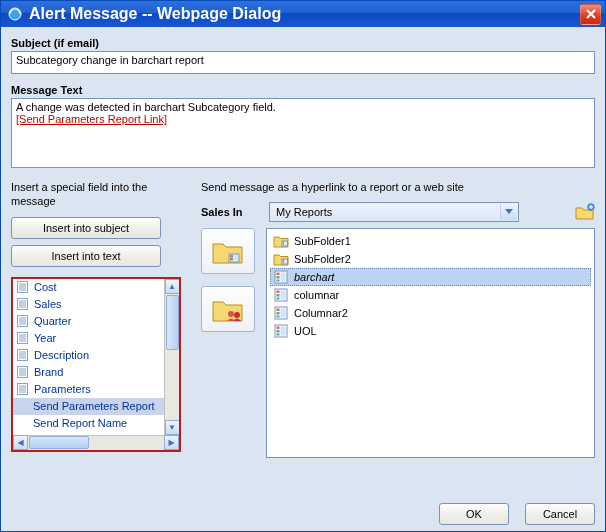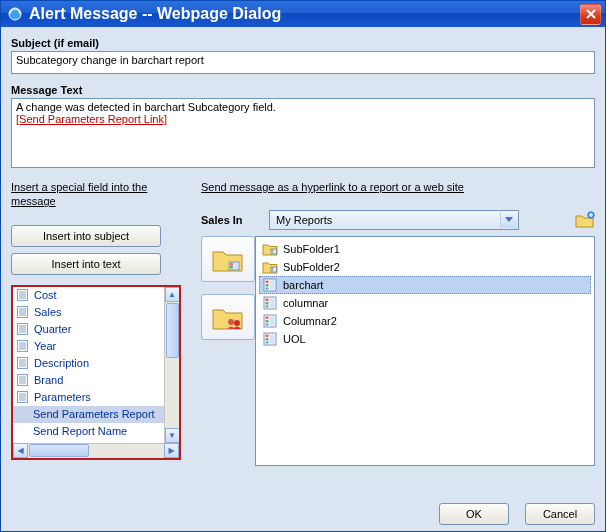--- a/index.html
+++ b/index.html
@@ -56,21 +56,21 @@
     resize:none;
     overflow:hidden;
   }
   .subject-box { height:23px; margin-bottom:10px;}
   .message-box { height:70px; margin-bottom:12px; position:relative;}
   .message-box .msg-text { display:block; }
   .message-box .param-link { color:#c00000; text-decoration:underline; cursor:pointer;}
   .columns { display:flex; gap:20px; flex:1; min-height:0;}
   .leftcol { width:170px; display:flex; flex-direction:column;}
   .rightcol { flex:1; display:flex; flex-direction:column;}
-  .helper-text { color:#000; margin-bottom:16px; line-height:1.3;text-decoration:underline;}
+  .helper-text { color:#000; margin-bottom:8px; line-height:1.3;}
   .xp-btn {
     height:22px;
     background:linear-gradient(to bottom,#fdfdfd,#f0f0ea 50%,#e7e7df);
     border:1px solid #7a94b8;
     border-radius:3px;
     font-family:inherit; font-size:11px;
     cursor:pointer;
     padding:0 8px;
   }
   .wide-btn { width:150px; margin-bottom:6px;}
@@ -130,21 +130,21 @@
     cursor:pointer;
   }
   .combo .combo-arrow {
     position:absolute; right:1px; top:1px; bottom:1px; width:17px;
     background:linear-gradient(to bottom,#ecf4ff,#c8dcf6);
     border-left:1px solid #bcd0ee;
     display:flex; align-items:center; justify-content:center;
     color:#4a6fb3;
   }
   .addfolder-icon { margin-left:auto; cursor:pointer; display:flex;}
-  .browse-body { display:flex; gap:0; flex:1; min-height:0;}
+  .browse-body { display:flex; gap:11px; flex:1; min-height:0;}
   .folder-btns { width:54px; display:flex; flex-direction:column; gap:12px;}
   .big-folder {
     width:54px; height:46px;
     border:1px solid #9fb7d9;
     background:linear-gradient(to bottom,#fdfdfd,#eef2f7);
     border-radius:3px;
     display:flex; align-items:center; justify-content:center;
     cursor:pointer;
   }
   .file-list {
@@ -155,21 +155,21 @@
     max-height: 230px;
     display:flex; flex-direction:column;
   }
   .file-item {
     display:flex; align-items:center;
     height:18px; padding:1px 3px;
     cursor:pointer;
     gap:5px;
     color:#000;
   }
-  .file-item.selected { background:#bcd3f3; border:1px dotted #6a87b5; padding:0 2px;}
+  .file-item.selected { background:#bcd3f3; border:1px dotted #6a87b5; padding:0 2px;font-style:italic;}
   .file-icon { width:16px; height:16px; display:inline-flex; align-items:center; justify-content:center;}
   .footer {
     display:flex;
     justify-content:flex-end;
     padding:6px 0 0 0;
     gap:16px;
   }
   .footer .xp-btn { width:70px;}
   svg { display:block; }
 </style>

